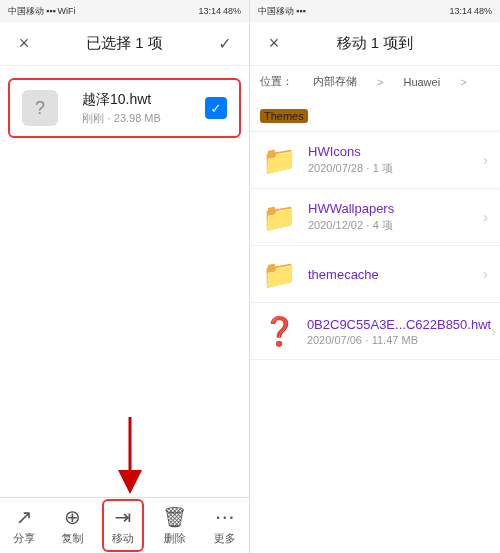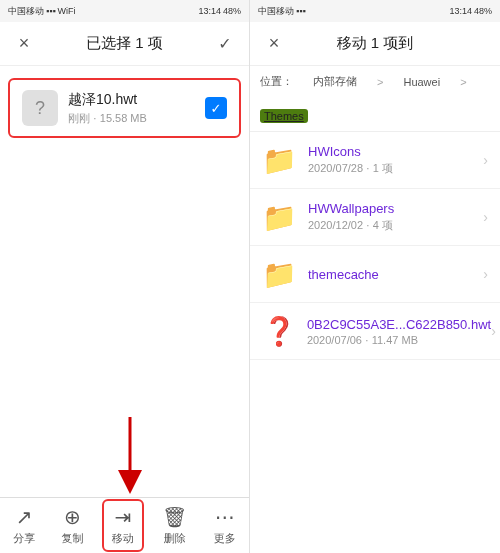--- a/index.html
+++ b/index.html
@@ -103,21 +103,21 @@
       display: flex;
       align-items: center;
       justify-content: center;
       font-size: 18px;
       color: #888;
       flex-shrink: 0;
     }
 
     .file-item-info {
       flex: 1;
-      margin-left: 10px;
+      margin-left: 24px;
     }
 
     .file-item-name {
       font-size: 14px;
       font-weight: 500;
       color: #222;
     }
 
     .file-item-meta {
       font-size: 11px;
@@ -188,26 +188,25 @@
       gap: 20px;
       flex-wrap: wrap;
       border-bottom: 1px solid #eee;
     }
 
     .breadcrumb-item {
       color: #555;
     }
 
     .breadcrumb-item.active {
-      background: #4d7c0f;
+      background: #a16207;
       padding: 1px 4px;
       border-radius: 3px;
       color: #222;
       font-weight: 500;
-      text-decoration: underline;
     }
 
     .breadcrumb-sep {
       color: #aaa;
     }
 
     .folder-list {
       flex: 1;
       overflow-y: auto;
     }
@@ -300,21 +299,21 @@
     <div class="check-icon">✓</div>
   </div>
 
   <div class="file-list">
     <div class="file-item">
       <div class="file-item-icon">
         <span>?</span>
       </div>
       <div class="file-item-info">
         <div class="file-item-name">越泽10.hwt</div>
-        <div class="file-item-meta">刚刚 · 15.58 MB</div>
+        <div class="file-item-meta">刚刚 · 23.98 MB</div>
       </div>
       <div class="file-item-check">✓</div>
     </div>
   </div>
 
   <svg class="red-arrow-container" width="60" height="80">
     <defs>
       <marker id="arrowhead" markerWidth="8" markerHeight="8" refX="4" refY="4" orient="auto">
         <polygon points="0 0, 8 4, 0 8" fill="#cc0000"></polygon>
       </marker>

